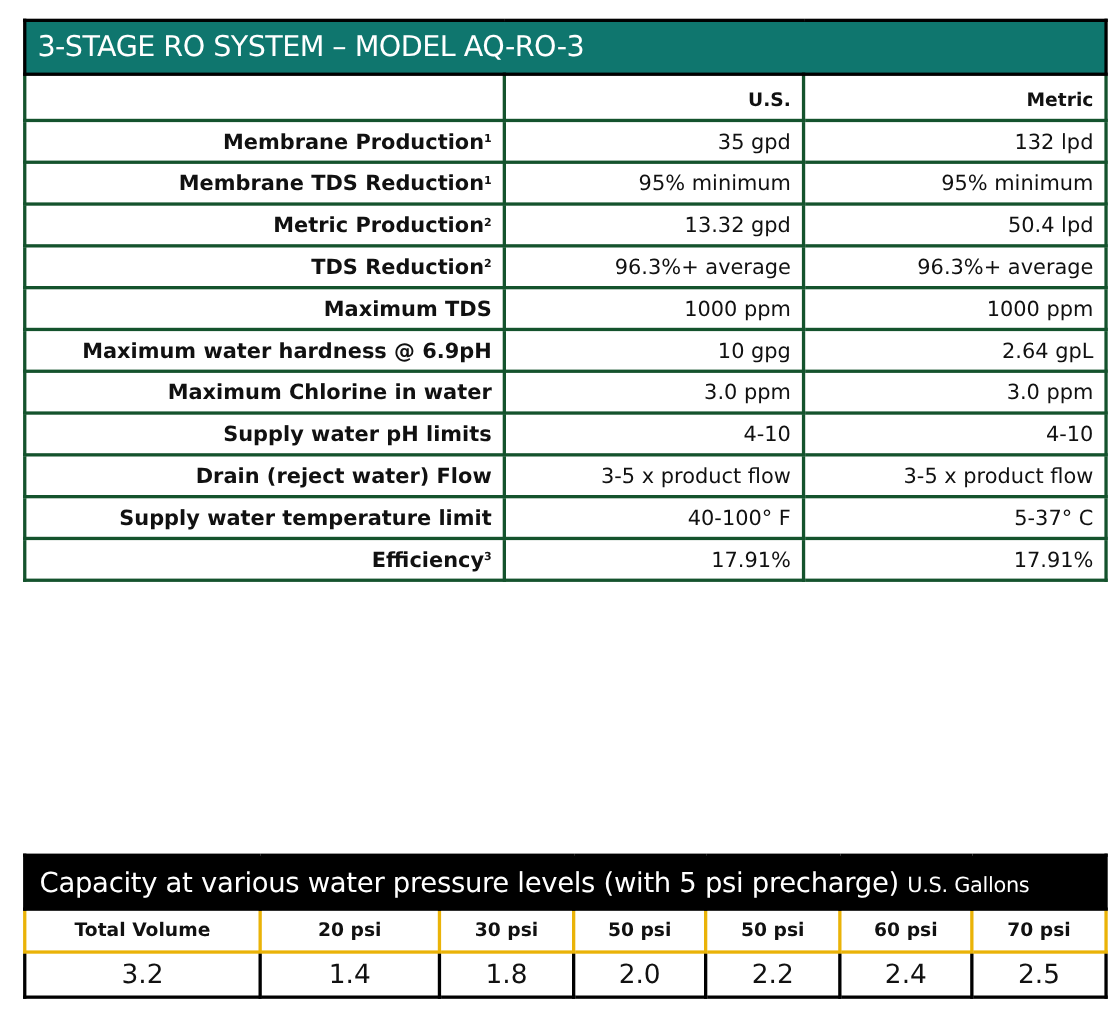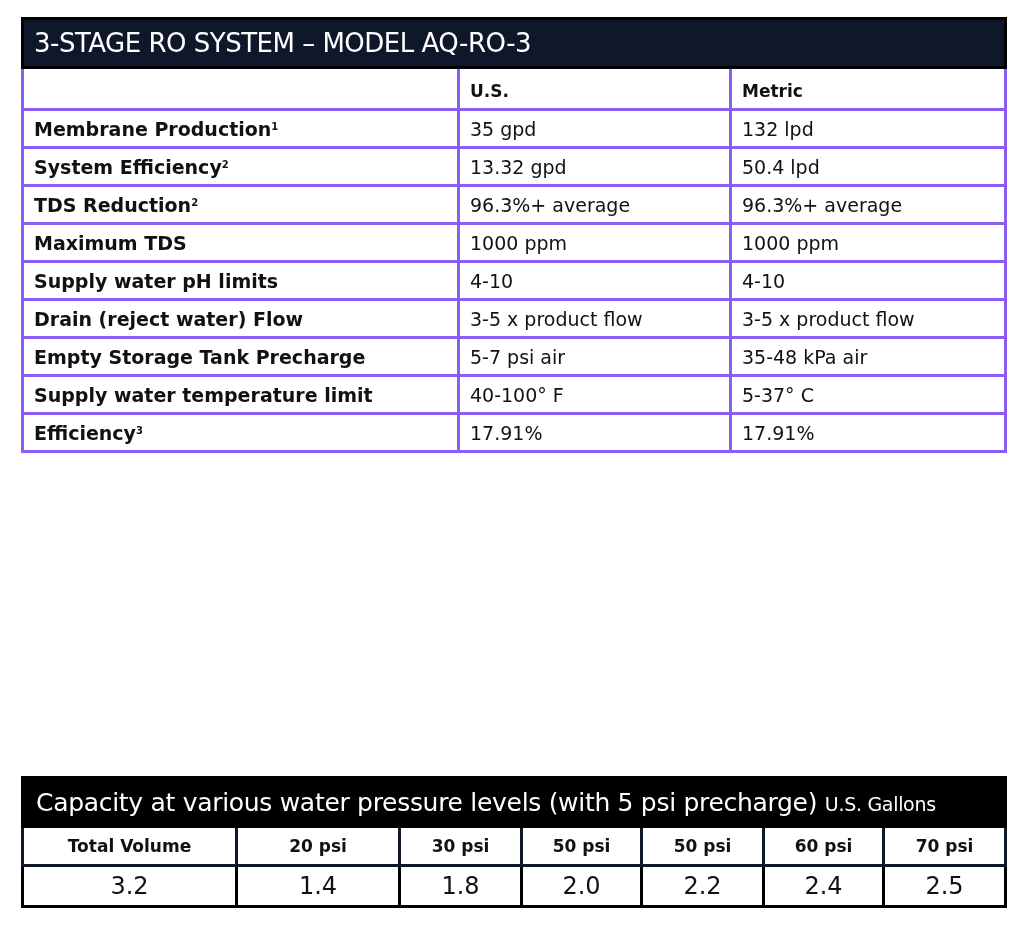--- a/index.html
+++ b/index.html
@@ -2,45 +2,45 @@
 <html><head>
 <meta charset="utf-8">
 <style>
   html, body { margin: 0; padding: 0; background: #ffffff; }
   body { width: 1018px; height: 934px; position: relative; font-family: "DejaVu Sans", sans-serif; color: #111; }
   .spec-table {
     position: absolute; left: 21px; top: 17px; width: 983px;
     border-collapse: collapse; table-layout: fixed;
   }
   .spec-table .title-row th {
-    background: #0f172a; color: #fff; text-align: left; font-weight: normal;
+    background: #0f766e; color: #fff; text-align: left; font-weight: normal;
     font-size: 26px; height: 46px; padding: 0 10px; letter-spacing: -0.5px;
     border: 3px solid #000; white-space: nowrap;
   }
   .spec-table td, .spec-table th.col-h {
-    border: 3px solid #8b5cf6; height: 35px; padding: 0 10px; font-size: 19px;
-    text-align: left; vertical-align: middle; white-space: nowrap;
+    border: 3px solid #14532d; height: 35px; padding: 0 10px; font-size: 19px;
+    text-align: right; vertical-align: middle; white-space: nowrap;
   }
   .spec-table th.col-h { font-weight: bold; font-size: 17px; padding-top: 4px; }
   .spec-table td.label { font-weight: bold; font-size: 19px; }
   .spec-table td.val { font-weight: normal; }
   .spec-table sup { font-size: 10px; vertical-align: 6px; font-weight: bold; }
   col.c1 { width: 436px; } col.c2 { width: 272px; } col.c3 { width: 275px; }
 
   .cap-table {
     position: absolute; left: 21px; top: 776px; width: 983px;
     border-collapse: collapse; table-layout: fixed;
   }
   .cap-table .title-row th {
     background: #000; color: #fff; text-align: left; font-weight: normal;
     font-size: 25px; height: 46px; padding: 0 12px; border: 3px solid #000; white-space: nowrap; letter-spacing: -0.3px;
   }
   .cap-table .title-row .unit { font-size: 19px; }
   .cap-table th.col-h {
-    border: 3px solid #0f172a; height: 34px; font-weight: bold; font-size: 17px; text-align: center;
+    border: 3px solid #eab308; height: 34px; font-weight: bold; font-size: 17px; text-align: center;
   }
   .cap-table td {
     border: 3px solid #000; height: 36px; font-size: 24px; text-align: center;
   }
   col.k0 { width: 214px; } col.k1 { width: 163px; } col.k2 { width: 122px; } col.k3 { width: 120px; }
   col.k4 { width: 122px; } col.k5 { width: 120px; } col.k6 { width: 122px; }
 </style>
 </head>
 <body>
 
@@ -60,48 +60,58 @@
       <th class="col-h">Metric</th>
     </tr>
   </thead>
   <tbody>
     <tr>
       <td class="label"><span>Membrane Production</span><sup>1</sup></td>
       <td class="val">35 gpd</td>
       <td class="val">132 lpd</td>
     </tr>
     <tr>
-      <td class="label"><span>System Efficiency</span><sup>2</sup></td>
+      <td class="label"><span>Membrane TDS Reduction</span><sup>1</sup></td>
+      <td class="val">95% minimum</td>
+      <td class="val">95% minimum</td>
+    </tr>
+    <tr>
+      <td class="label"><span>Metric Production</span><sup>2</sup></td>
       <td class="val">13.32 gpd</td>
       <td class="val">50.4 lpd</td>
     </tr>
     <tr>
       <td class="label"><span>TDS Reduction</span><sup>2</sup></td>
       <td class="val">96.3%+ average</td>
       <td class="val">96.3%+ average</td>
     </tr>
     <tr>
       <td class="label"><span>Maximum TDS</span><sup></sup></td>
       <td class="val">1000 ppm</td>
       <td class="val">1000 ppm</td>
     </tr>
     <tr>
+      <td class="label"><span>Maximum water hardness @ 6.9pH</span><sup></sup></td>
+      <td class="val">10 gpg</td>
+      <td class="val">2.64 gpL</td>
+    </tr>
+    <tr>
+      <td class="label"><span>Maximum Chlorine in water</span><sup></sup></td>
+      <td class="val">3.0 ppm</td>
+      <td class="val">3.0 ppm</td>
+    </tr>
+    <tr>
       <td class="label"><span>Supply water pH limits</span><sup></sup></td>
       <td class="val">4-10</td>
       <td class="val">4-10</td>
     </tr>
     <tr>
       <td class="label"><span>Drain (reject water) Flow</span><sup></sup></td>
       <td class="val">3-5 x product flow</td>
       <td class="val">3-5 x product flow</td>
-    </tr>
-    <tr>
-      <td class="label"><span>Empty Storage Tank Precharge</span><sup></sup></td>
-      <td class="val">5-7 psi air</td>
-      <td class="val">35-48 kPa air</td>
     </tr>
     <tr>
       <td class="label"><span>Supply water temperature limit</span><sup></sup></td>
       <td class="val">40-100° F</td>
       <td class="val">5-37° C</td>
     </tr>
     <tr>
       <td class="label"><span>Efficiency</span><sup>3</sup></td>
       <td class="val">17.91%</td>
       <td class="val">17.91%</td>

